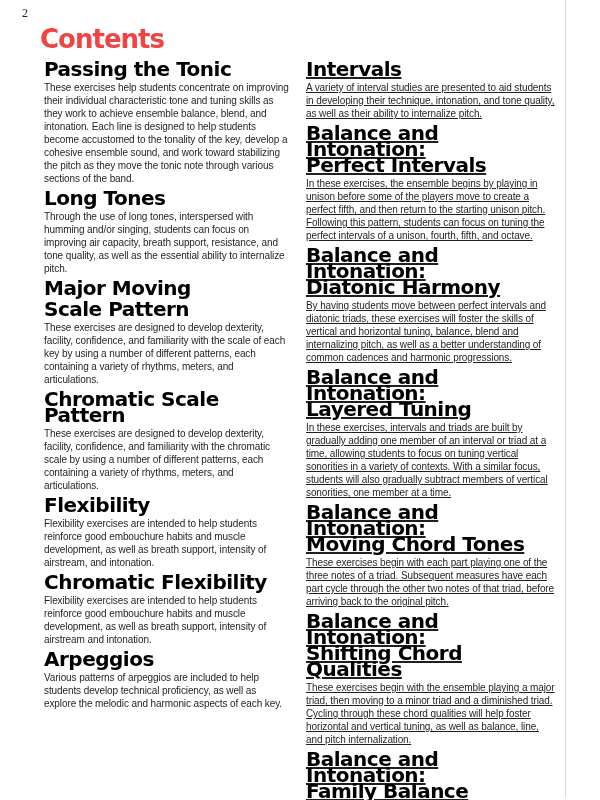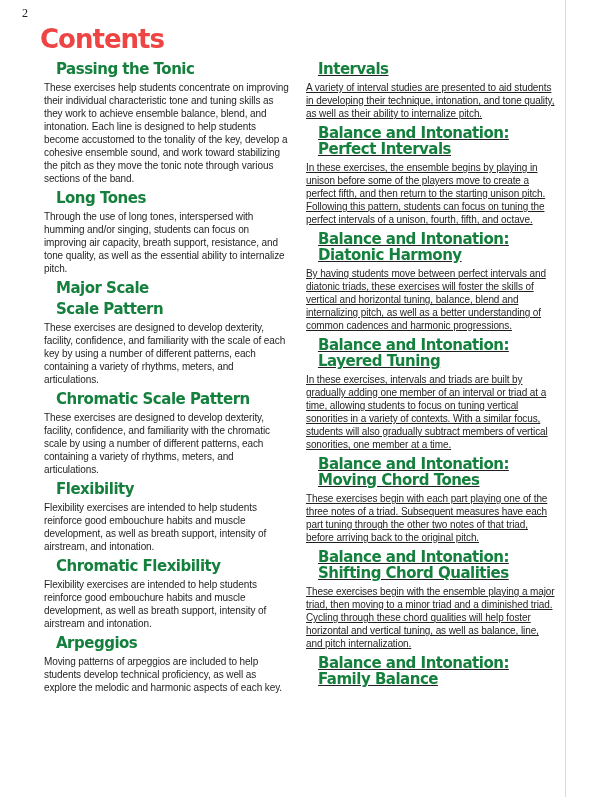--- a/index.html
+++ b/index.html
@@ -38,25 +38,25 @@
     margin: 0 0 6px 0;
     color: #ef4444;
   }
   .cols { display: flex; gap: 8px; }
   .col { width: 254px; }
   .col.right { width: 258px; text-decoration: underline; }
   section.sec { margin-bottom: 5px; }
   h2.sec-heading {
     font-family: "DejaVu Sans", sans-serif;
     font-weight: 800;
-    font-size: 15px;
+    font-size: 20px;
     line-height: 16px;
     letter-spacing: -0.5px;
-    margin: 0 0 2px 16px;
-    color: #15803d;
+    margin: 0 0 2px 4px;
+    color: #000000;
     white-space: pre-line;
   }
   p.sec-body {
     margin: 4px;
     font-size: 10px;
     line-height: 13px;
     letter-spacing: -0.1px;
     color: #1f1f1f;
   }
 </style>
@@ -74,21 +74,21 @@
     <div class="col left">
       <section class="sec">
         <h2 class="sec-heading">Passing the Tonic</h2>
         <p class="sec-body">These exercises help students concentrate on improving their individual characteristic tone and tuning skills as they work to achieve ensemble balance, blend, and intonation. Each line is designed to help students become accustomed to the tonality of the key, develop a cohesive ensemble sound, and work toward stabilizing the pitch as they move the tonic note through various sections of the band.</p>
       </section>
       <section class="sec">
         <h2 class="sec-heading">Long Tones</h2>
         <p class="sec-body">Through the use of long tones, interspersed with humming and/or singing, students can focus on improving air capacity, breath support, resistance, and tone quality, as well as the essential ability to internalize pitch.</p>
       </section>
       <section class="sec">
-        <h2 class="sec-heading">Major Scale</h2>
+        <h2 class="sec-heading">Major Moving</h2>
       </section>
       <section class="sec">
         <h2 class="sec-heading">Scale Pattern</h2>
         <p class="sec-body">These exercises are designed to develop dexterity, facility, confidence, and familiarity with the scale of each key by using a number of different patterns, each containing a variety of rhythms, meters, and articulations.</p>
       </section>
       <section class="sec">
       </section>
       <section class="sec">
         <h2 class="sec-heading">Chromatic Scale Pattern</h2>
         <p class="sec-body">These exercises are designed to develop dexterity, facility, confidence, and familiarity with the chromatic scale by using a number of different patterns, each containing a variety of rhythms, meters, and articulations.</p>
@@ -96,21 +96,21 @@
       <section class="sec">
         <h2 class="sec-heading">Flexibility</h2>
         <p class="sec-body">Flexibility exercises are intended to help students reinforce good embouchure habits and muscle development, as well as breath support, intensity of airstream, and intonation.</p>
       </section>
       <section class="sec">
         <h2 class="sec-heading">Chromatic Flexibility</h2>
         <p class="sec-body">Flexibility exercises are intended to help students reinforce good embouchure habits and muscle development, as well as breath support, intensity of airstream and intonation.</p>
       </section>
       <section class="sec">
         <h2 class="sec-heading">Arpeggios</h2>
-        <p class="sec-body">Moving patterns of arpeggios are included to help students develop technical proficiency, as well as explore the melodic and harmonic aspects of each key.</p>
+        <p class="sec-body">Various patterns of arpeggios are included to help students develop technical proficiency, as well as explore the melodic and harmonic aspects of each key.</p>
       </section>
     </div>
 
     <div class="col right">
       <section class="sec">
         <h2 class="sec-heading">Intervals</h2>
         <p class="sec-body">A variety of interval studies are presented to aid students in developing their technique, intonation, and tone quality, as well as their ability to internalize pitch.</p>
       </section>
       <section class="sec">
         <h2 class="sec-heading">Balance and Intonation:
@@ -123,21 +123,21 @@
         <p class="sec-body">By having students move between perfect intervals and diatonic triads, these exercises will foster the skills of vertical and horizontal tuning, balance, blend and internalizing pitch, as well as a better understanding of common cadences and harmonic progressions.</p>
       </section>
       <section class="sec">
         <h2 class="sec-heading">Balance and Intonation:
 Layered Tuning</h2>
         <p class="sec-body">In these exercises, intervals and triads are built by gradually adding one member of an interval or triad at a time, allowing students to focus on tuning vertical sonorities in a variety of contexts. With a similar focus, students will also gradually subtract members of vertical sonorities, one member at a time.</p>
       </section>
       <section class="sec">
         <h2 class="sec-heading">Balance and Intonation:
 Moving Chord Tones</h2>
-        <p class="sec-body">These exercises begin with each part playing one of the three notes of a triad. Subsequent measures have each part tuning through the other two notes of that triad, before arriving back to the original pitch.</p>
+        <p class="sec-body">These exercises begin with each part playing one of the three notes of a triad. Subsequent measures have each part cycle through the other two notes of that triad, before arriving back to the original pitch.</p>
       </section>
       <section class="sec">
         <h2 class="sec-heading">Balance and Intonation:
 Shifting Chord Qualities</h2>
         <p class="sec-body">These exercises begin with the ensemble playing a major triad, then moving to a minor triad and a diminished triad. Cycling through these chord qualities will help foster horizontal and vertical tuning, as well as balance, line, and pitch internalization.</p>
       </section>
       <section class="sec">
         <h2 class="sec-heading">Balance and Intonation:
 Family Balance</h2>
       </section>

